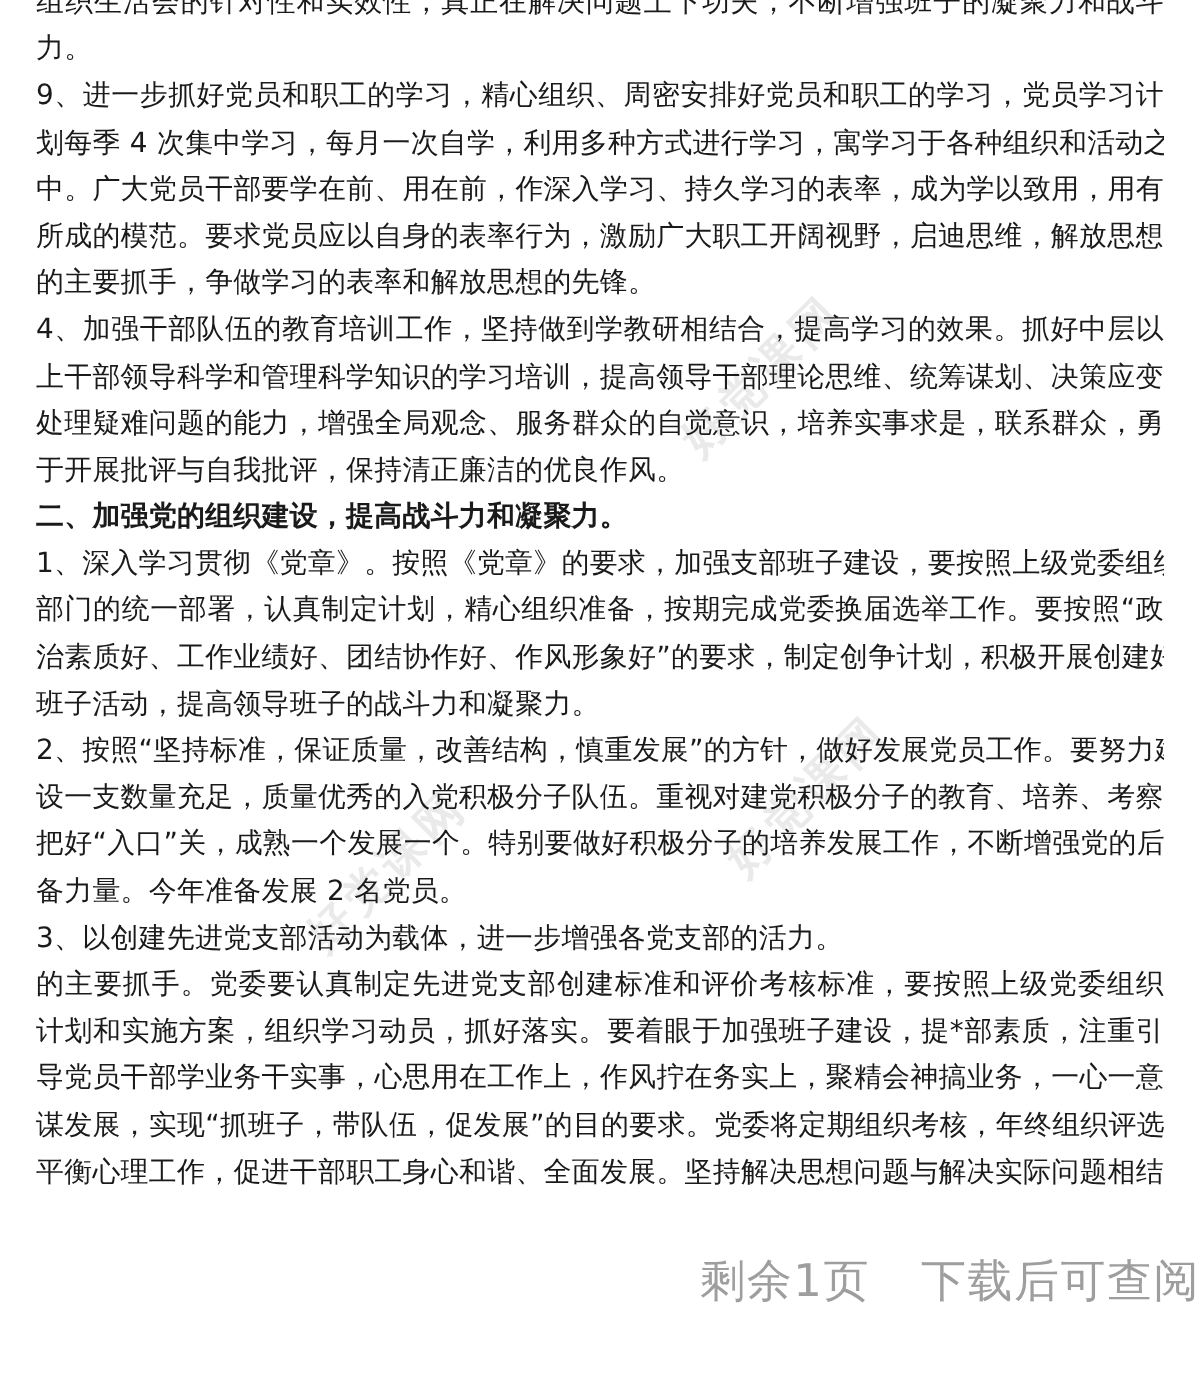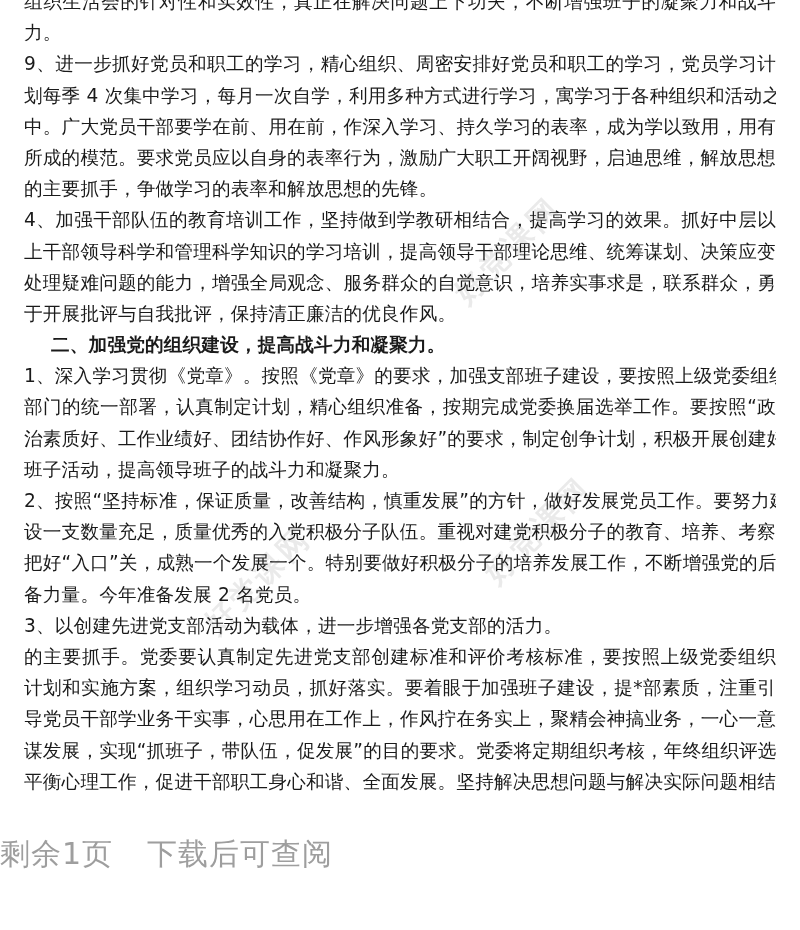--- a/index.html
+++ b/index.html
@@ -30,38 +30,37 @@
       display: block;
       white-space: nowrap;
       height: 31.2px;
       overflow: hidden;
     }
     .line.just {
       text-align-last: justify;
     }
     .heading {
       font-weight: bold;
-      margin-left: 27px;
     }
     .watermark {
       position: absolute;
       color: rgba(180, 180, 180, 0.28);
       font-size: 30px;
       font-weight: bold;
       transform: rotate(-45deg);
       white-space: nowrap;
       pointer-events: none;
       letter-spacing: 4px;
     }
     .footer-hint {
       position: absolute;
       left: 0;
       width: 800px;
       top: 834px;
-      text-align: left;
+      text-align: right;
       font-size: 30px;
       color: #9e9e9e;
       letter-spacing: 1px;
     }
     .footer-hint .gap {
       display: inline-block;
       width: 34px;
     }
   </style>
 </head>

